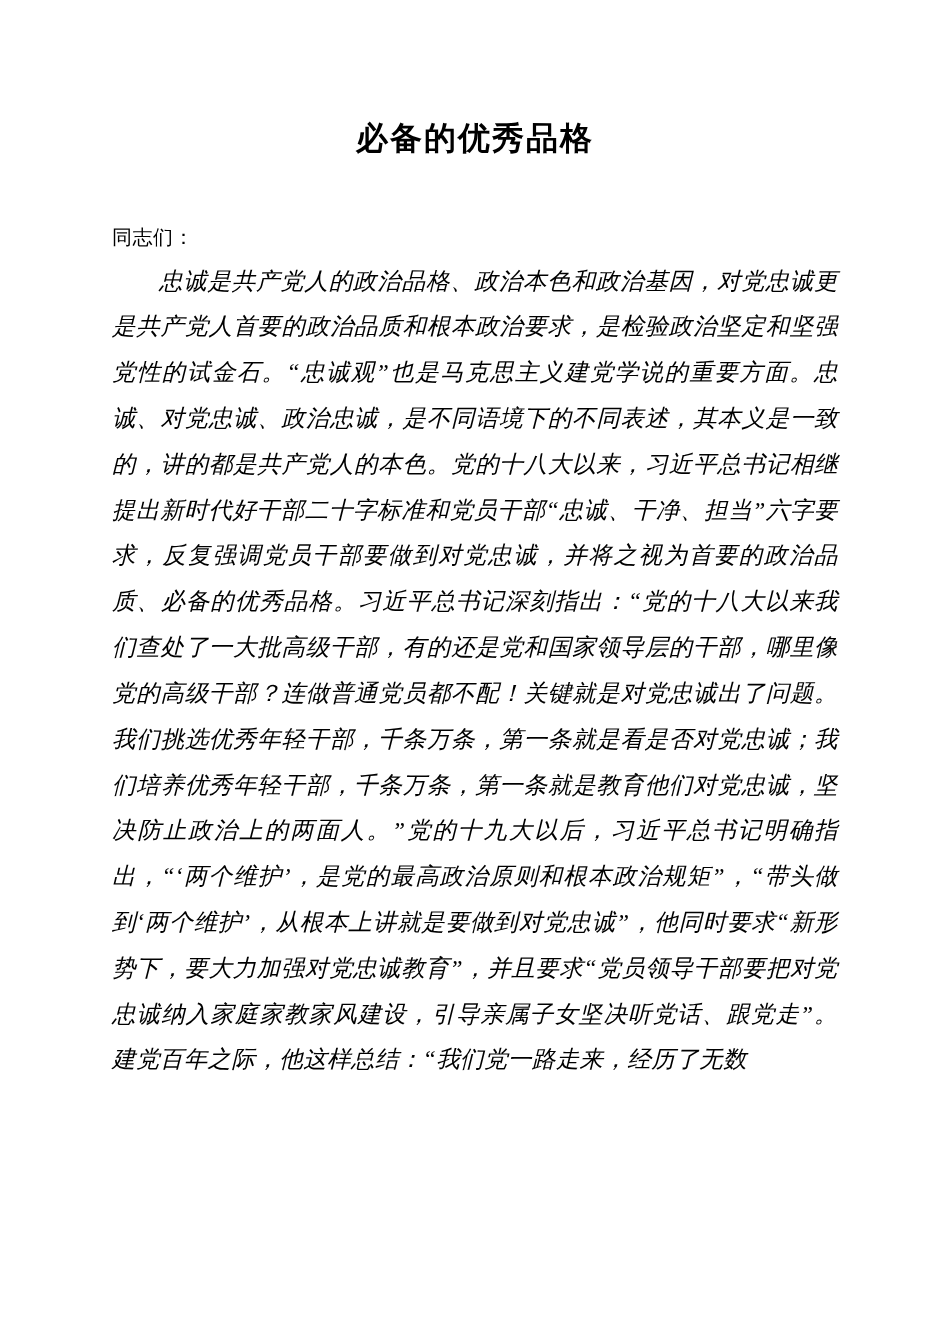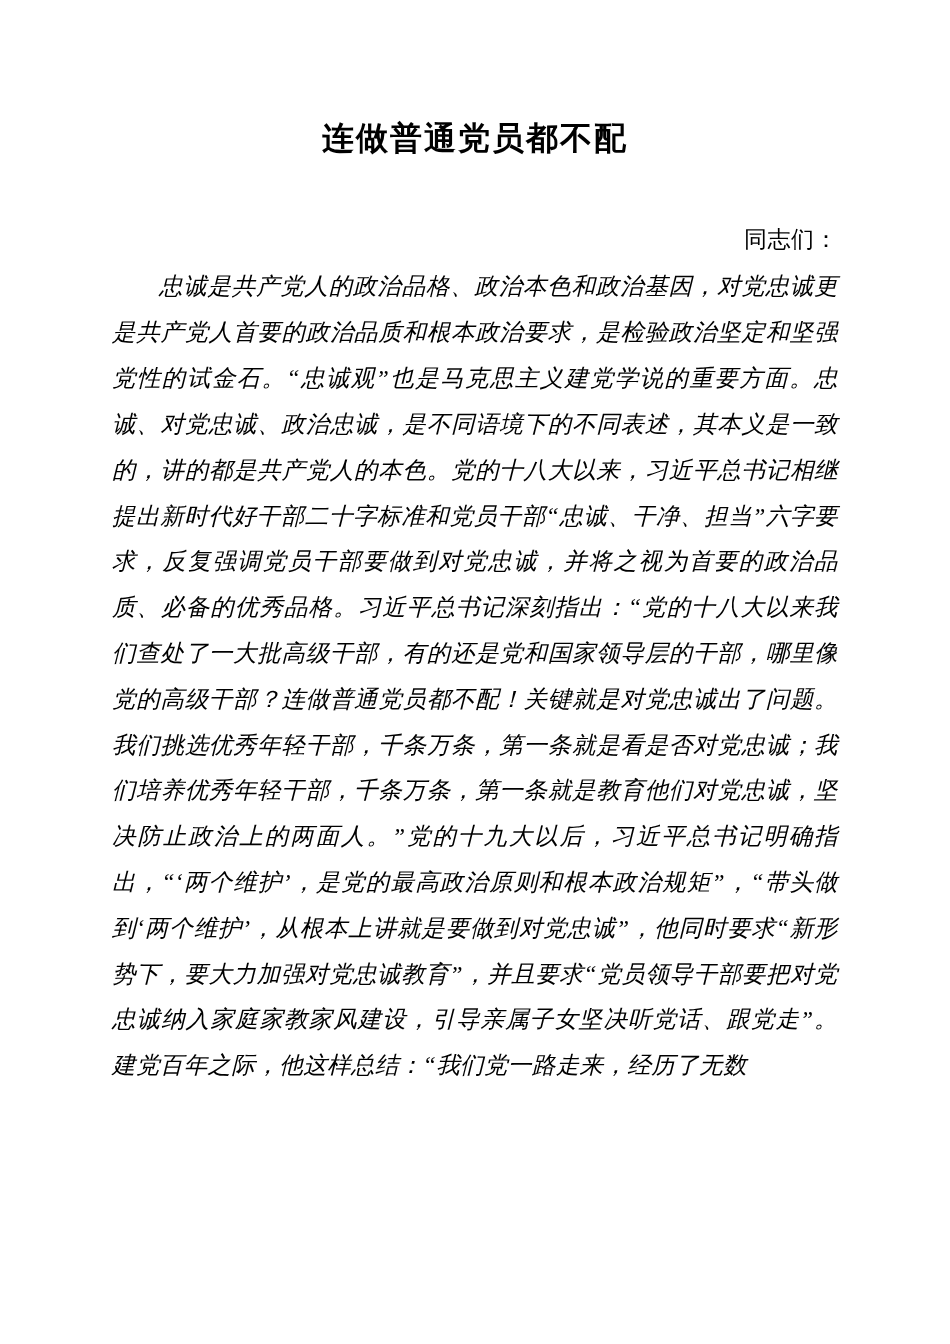--- a/index.html
+++ b/index.html
@@ -24,37 +24,36 @@
   .doc-title {
     text-align: center;
     font-family: "Liberation Sans", "DejaVu Sans", sans-serif;
     font-weight: bold;
     font-size: 32px;
     letter-spacing: 2px;
     margin: 0 0 58px 0;
     line-height: 1.3;
   }
   .salutation {
-    font-size: 23px;
+    font-size: 20px;
     line-height: 1.95;
     margin: 0 0 2px 0;
     letter-spacing: 0.5px;
-    text-align: right;
   }
   .body-par {
     font-size: 23.5px;
     line-height: 1.95;
     margin: 0;
     text-align: justify;
     text-justify: inter-ideograph;
     text-indent: 2em;
     letter-spacing: 0.4px;
     font-style: italic;
   }
 </style>
 </head>
 <body>
 
 <div class="page">
-  <h1 class="doc-title">连做普通党员都不配</h1>
+  <h1 class="doc-title">必备的优秀品格</h1>
   <p class="salutation">同志们：</p>
   <p class="body-par">忠诚是共产党人的政治品格、政治本色和政治基因，对党忠诚更是共产党人首要的政治品质和根本政治要求，是检验政治坚定和坚强党性的试金石。“忠诚观”也是马克思主义建党学说的重要方面。忠诚、对党忠诚、政治忠诚，是不同语境下的不同表述，其本义是一致的，讲的都是共产党人的本色。党的十八大以来，习近平总书记相继提出新时代好干部二十字标准和党员干部“忠诚、干净、担当”六字要求，反复强调党员干部要做到对党忠诚，并将之视为首要的政治品质、必备的优秀品格。习近平总书记深刻指出：“党的十八大以来我们查处了一大批高级干部，有的还是党和国家领导层的干部，哪里像党的高级干部？连做普通党员都不配！关键就是对党忠诚出了问题。我们挑选优秀年轻干部，千条万条，第一条就是看是否对党忠诚；我们培养优秀年轻干部，千条万条，第一条就是教育他们对党忠诚，坚决防止政治上的两面人。”党的十九大以后，习近平总书记明确指出，“‘两个维护’，是党的最高政治原则和根本政治规矩”，“带头做到‘两个维护’，从根本上讲就是要做到对党忠诚”，他同时要求“新形势下，要大力加强对党忠诚教育”，并且要求“党员领导干部要把对党忠诚纳入家庭家教家风建设，引导亲属子女坚决听党话、跟党走”。建党百年之际，他这样总结：“我们党一路走来，经历了无数</p>
 </div>
 
 </body></html>

